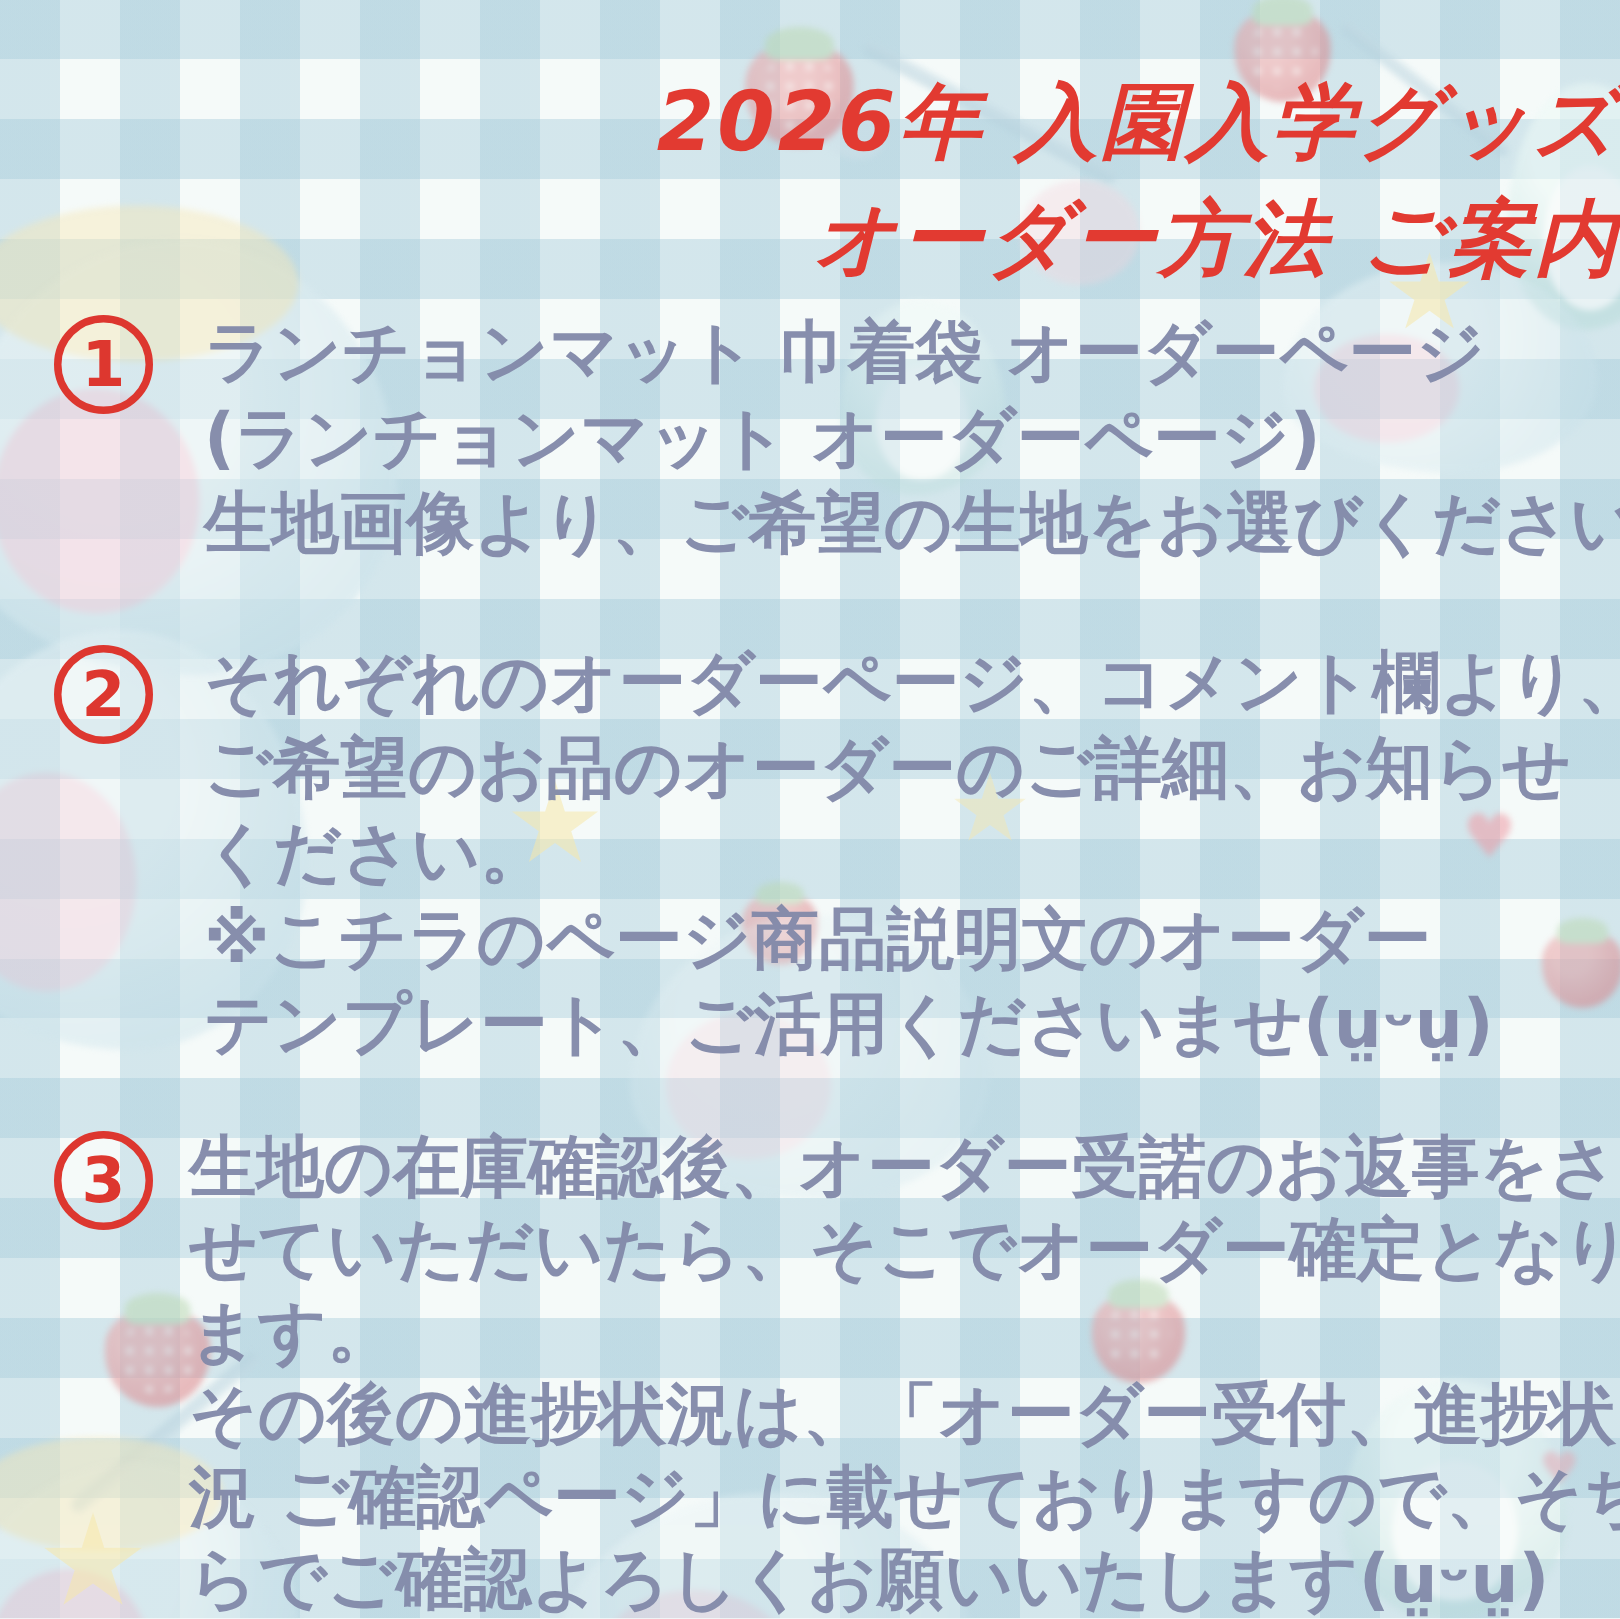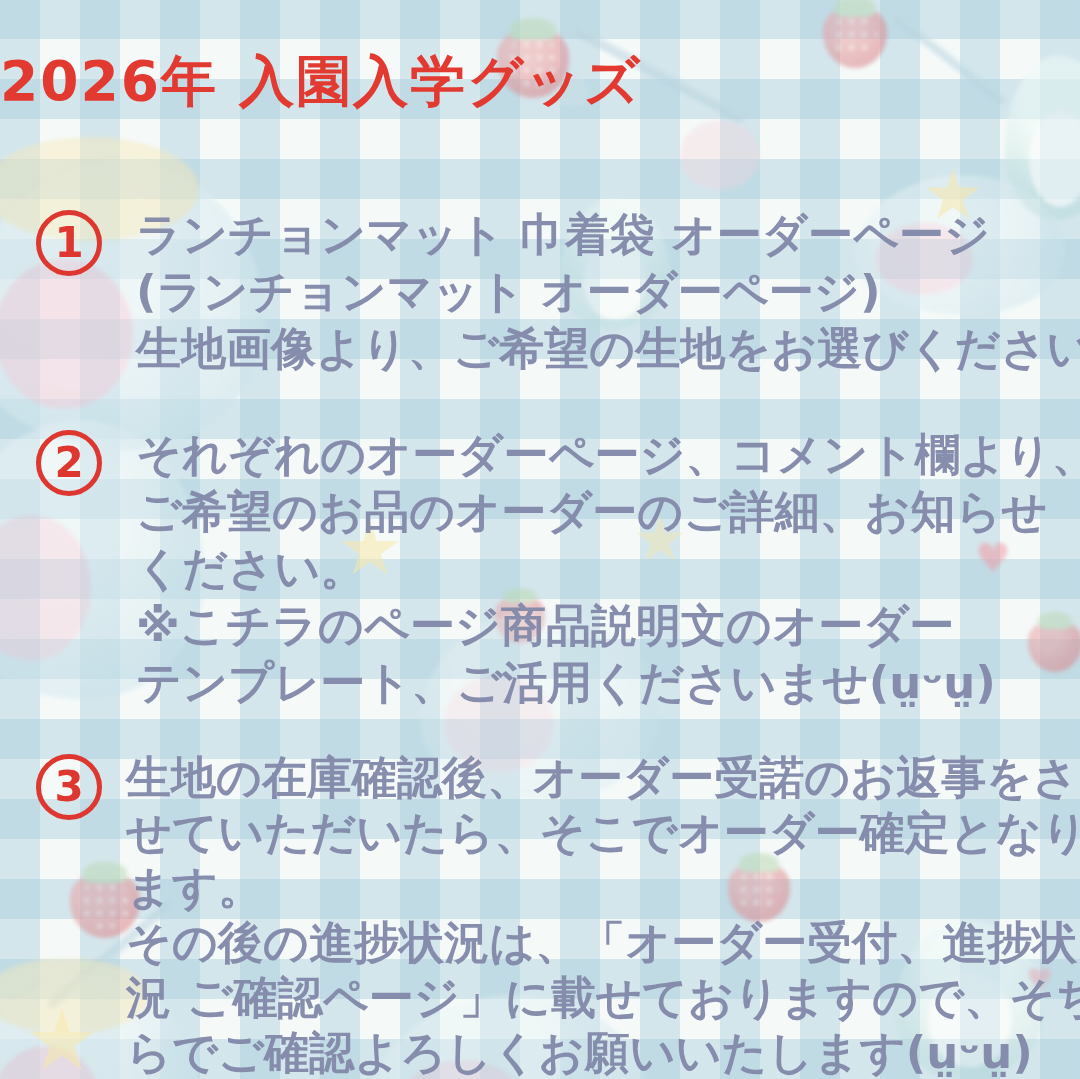--- a/index.html
+++ b/index.html
@@ -37,22 +37,22 @@
   }
   .berry .leaf{position:absolute;width:64%;height:32%;left:18%;top:-15%;background:#bcd9b4;border-radius:50% 50% 24% 24%;}
   .berry .dots{position:absolute;inset:14%;border-radius:inherit;opacity:.9;
     background-image:radial-gradient(#f7e3e2 2px, transparent 3px);background-size:13px 13px;}
   .rod{background:linear-gradient(#c6dbe4,#b3cfdc);border-radius:6px;}
   .spoonhead{background:#cfe1e9;border-radius:50%;}
   .star{background:#f6e7aa;clip-path:polygon(50% 0%,61% 35%,98% 35%,68% 57%,79% 91%,50% 70%,21% 91%,32% 57%,2% 35%,39% 35%);}
   .blobpink{background:#f6d3dc;border-radius:50%;}
   
   .title{
-    position:absolute;top:42px;left:0;right:0;text-align:left;
-    color:#e23a31;font-size:55px;font-weight:800;line-height:78px;letter-spacing:2px;
+    position:absolute;top:42px;left:0;right:0;text-align:right;
+    color:#e23a31;font-size:55px;font-weight:800;line-height:78px;letter-spacing:2px;font-style:italic;
   }
   
   .step{position:absolute;left:36px;right:0;display:flex;align-items:flex-start;}
   .step-circle{
     flex:0 0 auto;width:56px;height:56px;margin-top:4px;
     border:5px solid #dd372f;border-radius:50%;
     display:flex;align-items:center;justify-content:center;
     color:#dd372f;font-size:42px;font-weight:800;line-height:1;
   }
   .step-lines{margin-left:34px;color:#8289a9;font-size:45px;font-weight:700;line-height:57px;white-space:nowrap;opacity:.95;}
@@ -140,20 +140,21 @@
     <div class="m penguin" style="left:895px;top:920px;width:150px;height:160px;opacity:.4;">
       <div class="belly"></div>
       <div class="heart">♥</div>
     </div>
     <div class="m star" style="left:28px;top:1008px;width:68px;height:68px;"></div>
     <div class="m blobpink" style="left:680px;top:120px;width:80px;height:70px;opacity:.35;"></div>
   </div>
 
   <header class="title">
     <div class="title-line">2026年 入園入学グッズ</div>
+    <div class="title-line">オーダー方法 ご案内</div>
   </header>
 
   <section class="step step1" style="top:206px;">
     <span class="step-circle">
       <span>1</span>
     </span>
     <div class="step-lines">
       <div class="line">ランチョンマット 巾着袋 オーダーページ</div>
       <div class="line">(ランチョンマット オーダーページ)</div>
       <div class="line">生地画像より、ご希望の生地をお選びください</div>

